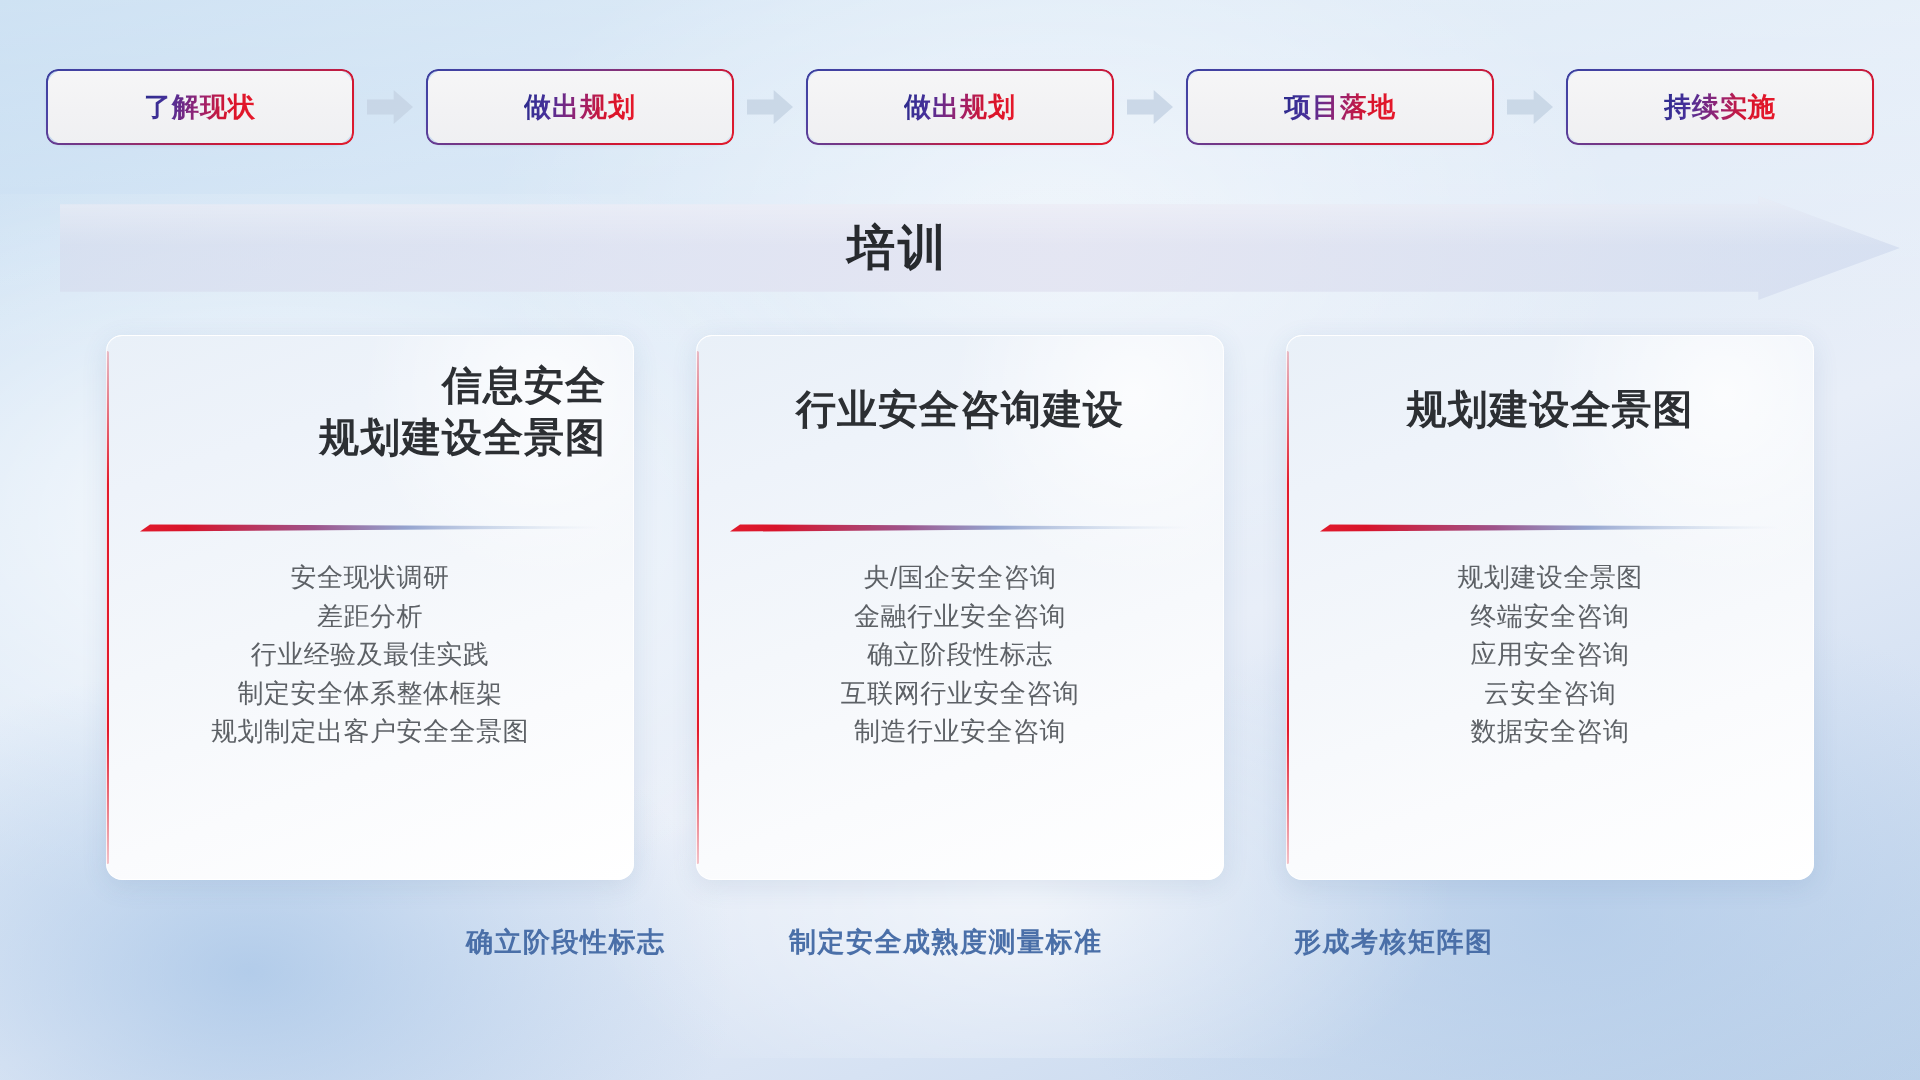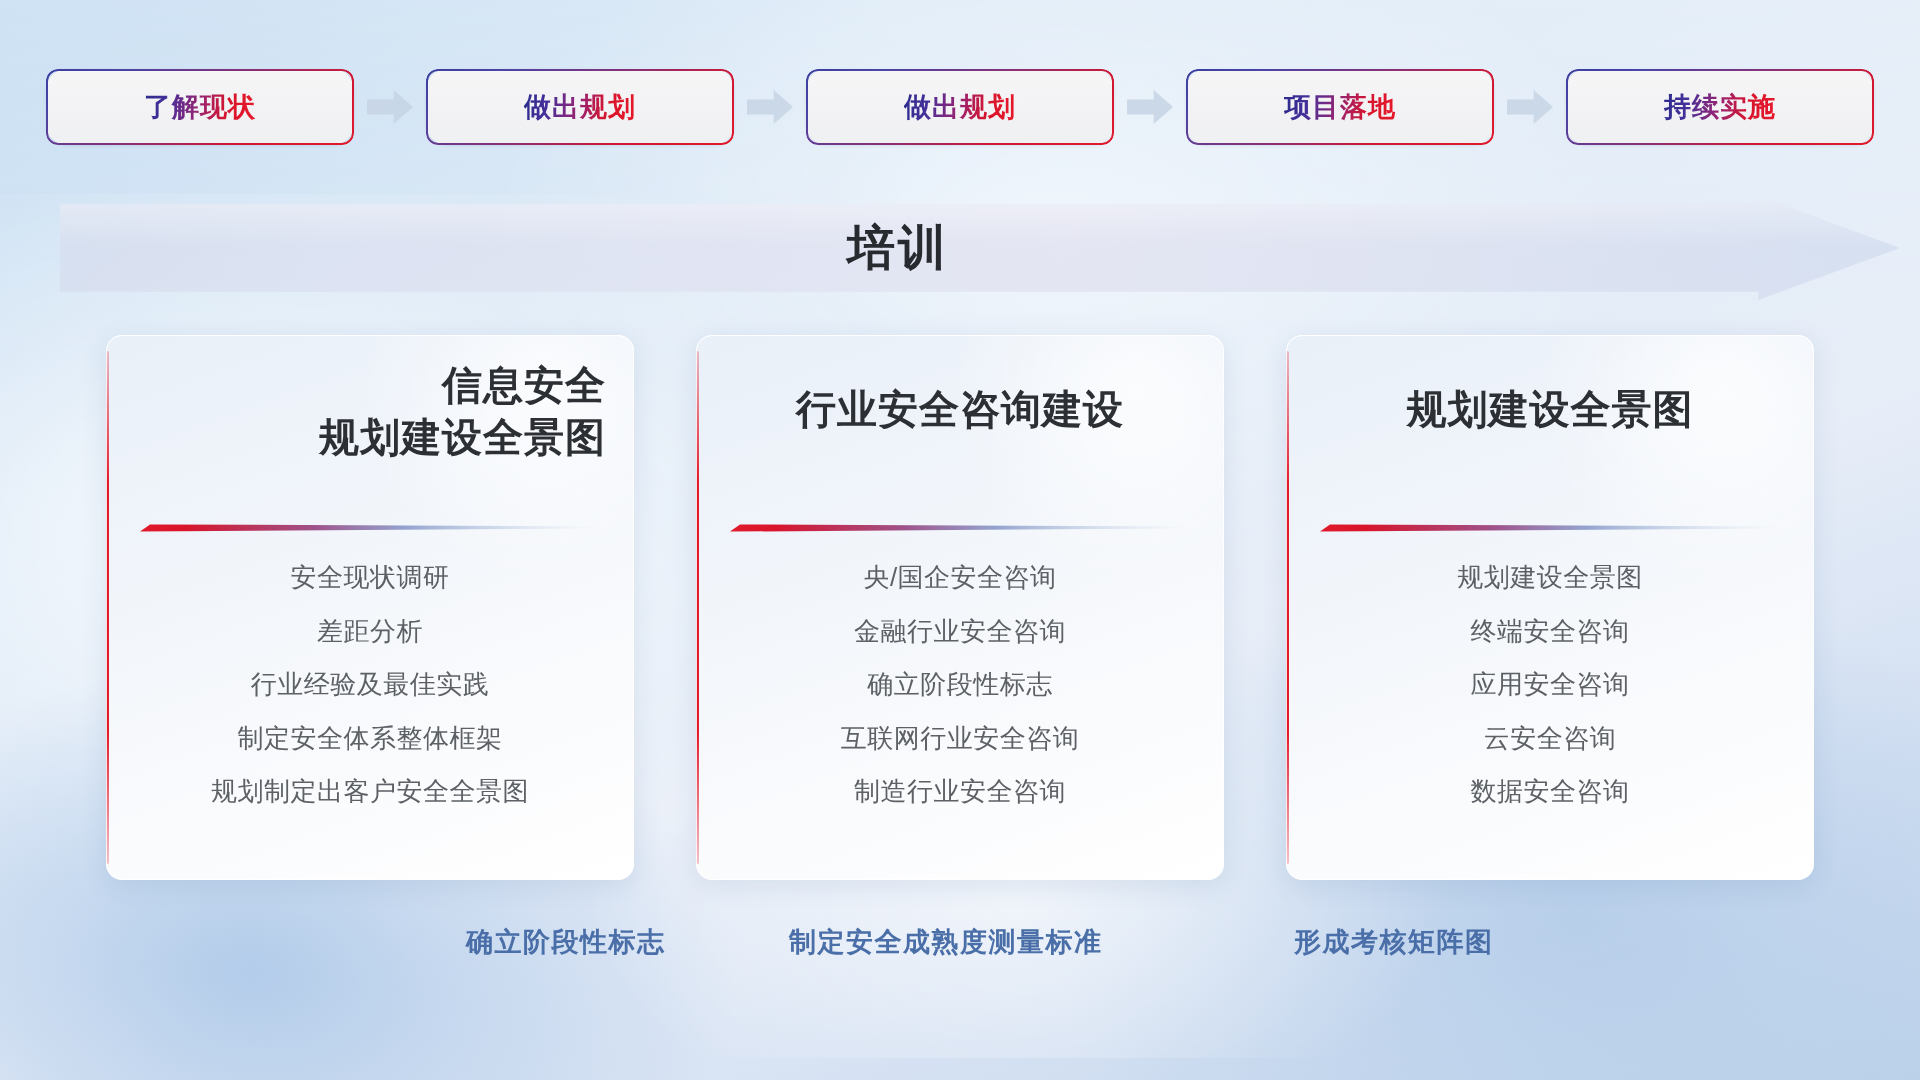--- a/index.html
+++ b/index.html
@@ -130,21 +130,21 @@
   }
   .card-title.two-line{ top:24px;text-align:right; }
 
   .card-divider{
     position:absolute; left:34px; right:34px; top:188px; height:10px;
   }
   .card-divider svg{ display:block; width:100%; height:100%; }
 
   .card-list{
     position:absolute; left:0; right:0; top:226px; padding:0 24px;
-    display:flex; flex-direction:column; align-items:center; gap:21px;
+    display:flex; flex-direction:column; align-items:center; gap:6px;
   }
   .card-list-item{
     font-size:26px; color:#5d6166; line-height:1.25; letter-spacing:.5px;
     text-align:center;
   }
 
   
   #bottom-labels{
     position:absolute; left:0; top:915px; width:1920px; height:54px; z-index:3;
   }

